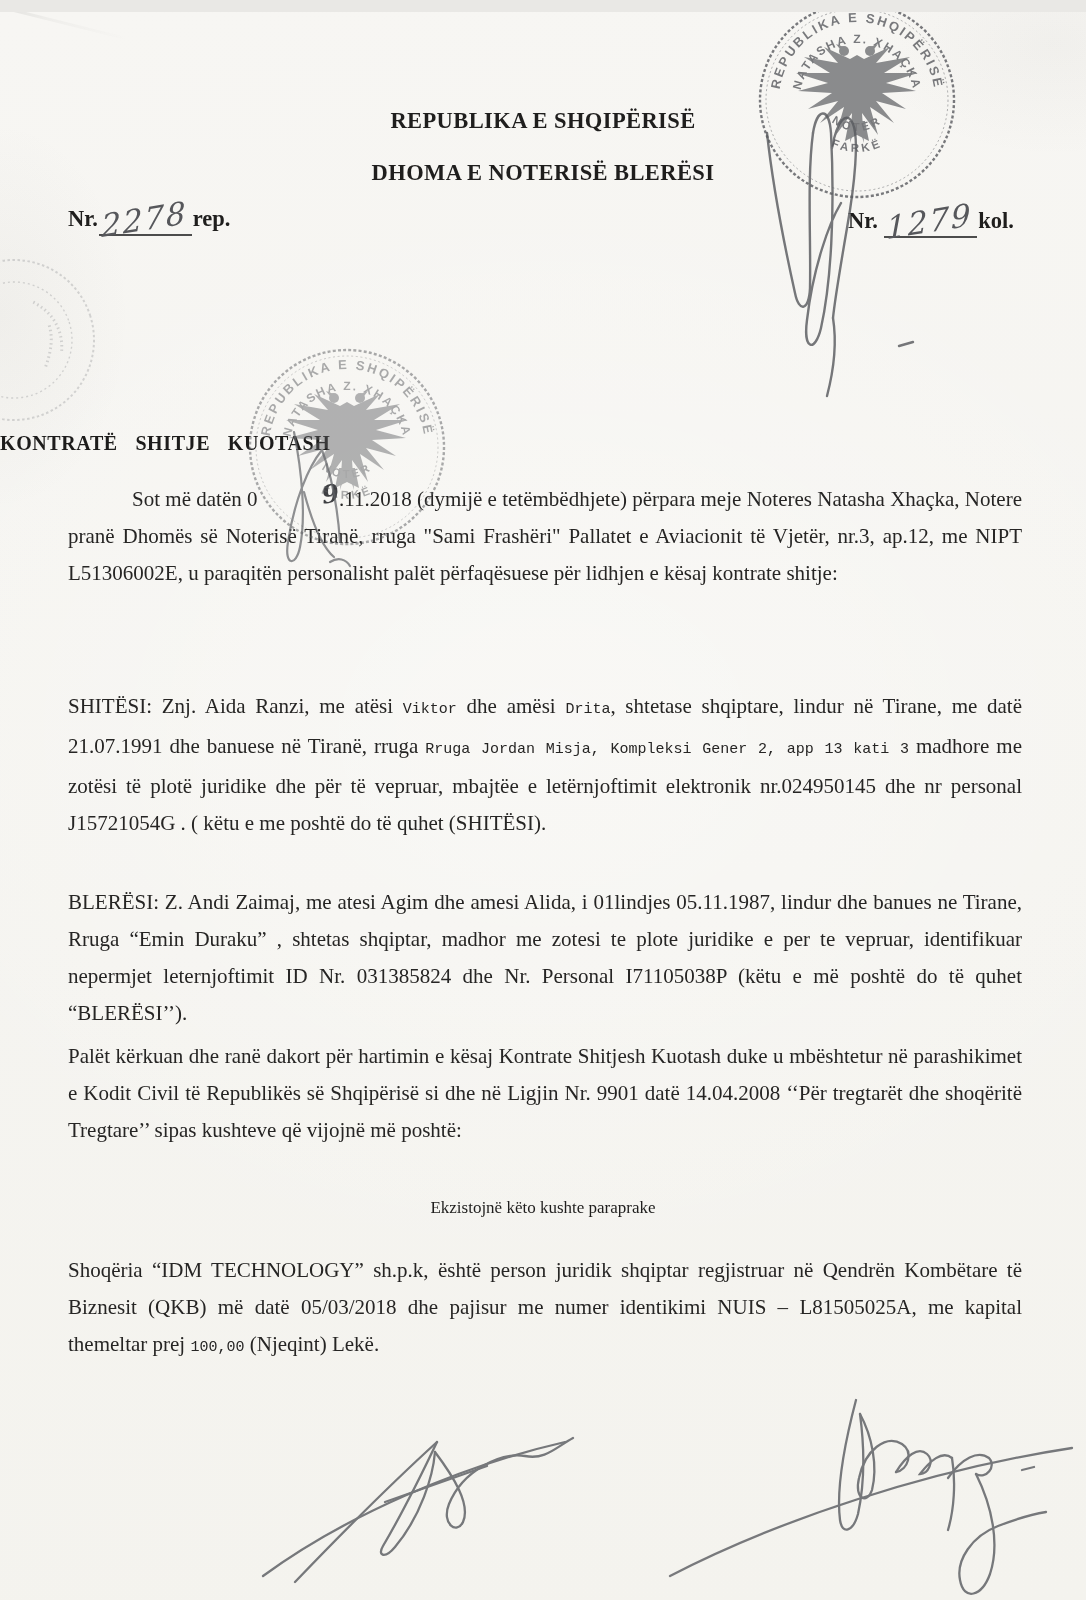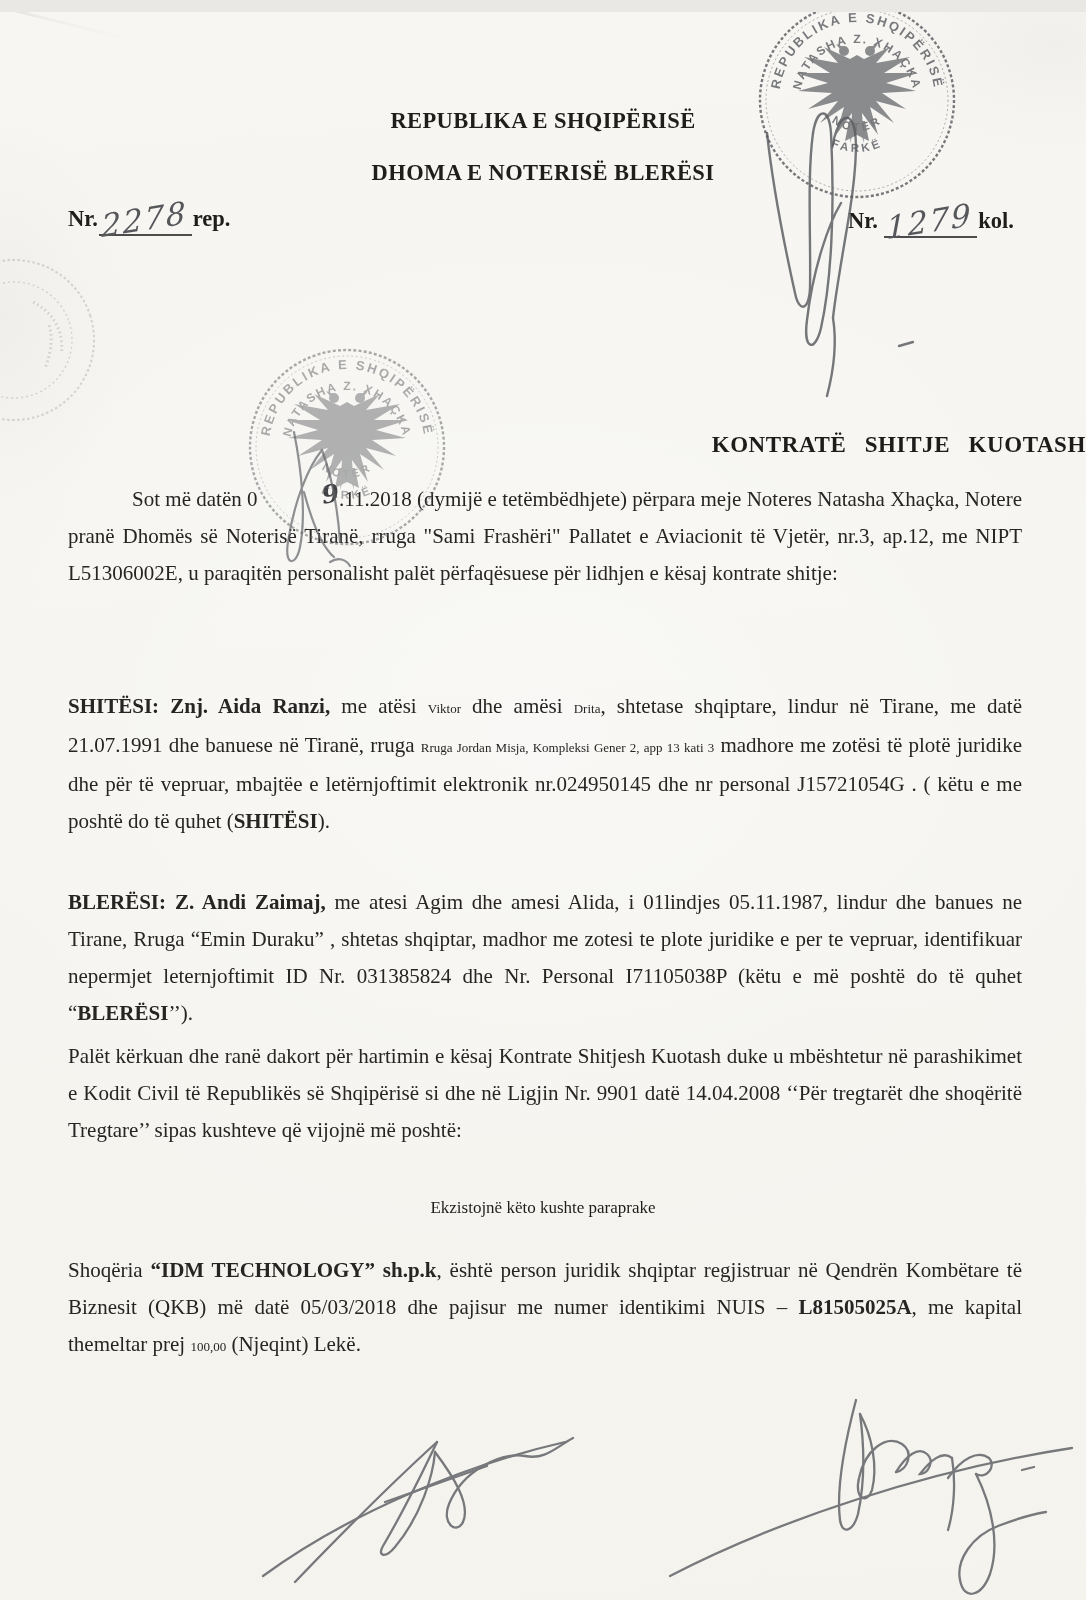--- a/index.html
+++ b/index.html
@@ -27,28 +27,28 @@
   .nr{position:absolute;font-weight:bold;font-size:22.5px;z-index:2;color:#1f1e1d;white-space:nowrap;}
   .nr-rep{left:68px;top:194px;}
   .nr-kol{left:848px;top:196px;}
   .hand-wrap{display:inline-block;border-bottom:2.5px solid #4c4c4c;padding:0 4px 0 2px;margin:0 1px;line-height:.9;vertical-align:-4px;min-width:72px;text-align:center;}
   .hand-num{
     font-family:"DejaVu Serif", serif;font-style:italic;font-weight:normal;
     font-size:31px;color:#56575b;display:inline-block;
     transform:rotate(-9deg) skewX(-9deg);letter-spacing:2px;
   }
   .title{
-    position:absolute;top:420px;left:0;width:100%;text-align:right;z-index:2;
-    font-weight:bold;font-size:23px;word-spacing:12px;letter-spacing:.6px;color:#1d1c1b;
+    position:absolute;top:420px;left:0;width:100%;text-align:left;z-index:2;
+    font-weight:bold;font-size:20px;word-spacing:12px;letter-spacing:.6px;color:#1d1c1b;
   }
   .para{position:absolute;left:68px;width:954px;margin:0;font-size:21px;line-height:37px;z-index:2;color:#262524;}
   .justify{text-align:justify;}
   .indent{text-indent:64px;}
-  .bold{font-weight:bold;}
-  .sans{font-family:Liberation Serif, serif;font-size:13px;}
+  .bold{font-weight:normal;}
+  .sans{font-family:Liberation Mono, monospace;font-size:15px;}
   .hand-digit{
     font-family:"DejaVu Serif", serif;font-style:italic;font-weight:bold;font-size:25px;
     color:#3e3f42;display:inline-block;transform:rotate(-8deg) translateY(1px);
   }
   .section-heading{
     position:absolute;top:1186px;left:0;width:100%;text-align:center;z-index:2;
     font-weight:normal;font-size:17px;color:#1f1e1d;
   }
   .stampsvg{position:absolute;z-index:3;}
   .sigsvg{position:absolute;z-index:4;}

